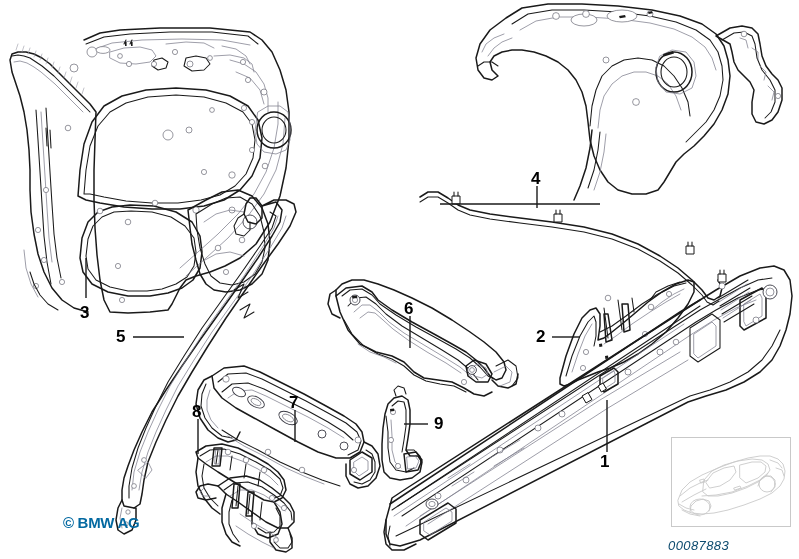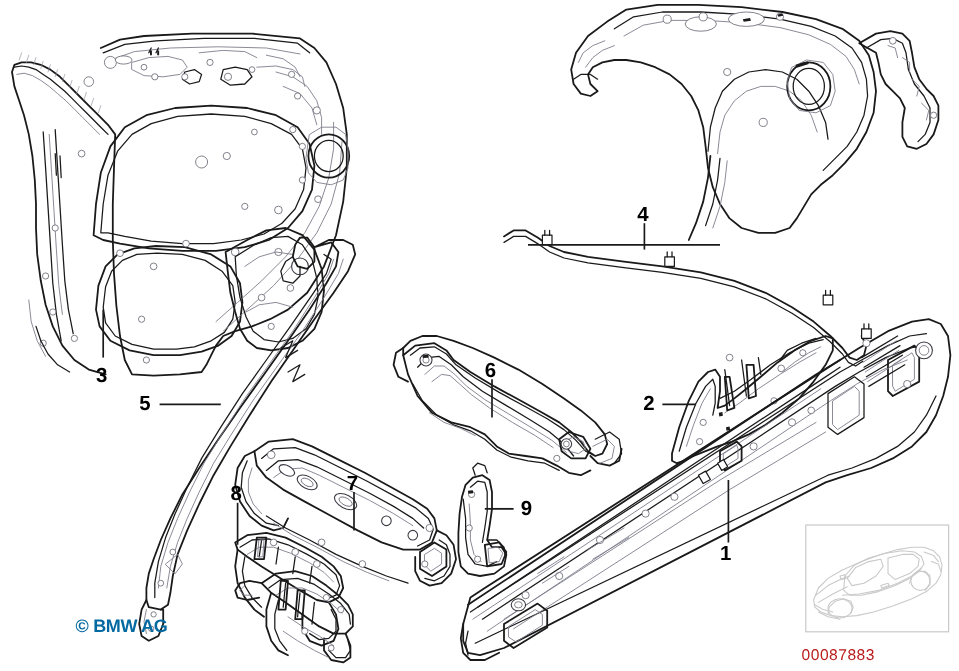--- a/index.html
+++ b/index.html
@@ -44,22 +44,23 @@
     letter-spacing: -0.3px;
     color: #0369a1;
     margin-left: 45px;
   }
   #drawing-number {
     position: absolute;
     left: 668px;
     top: 538px;
     font-family: "Liberation Sans", sans-serif;
     font-size: 13px;
-    color: #b91c1c;
+    color: #0c4a6e;
     letter-spacing: 0.4px;
+    font-style: italic;
   }
   #vehicle-thumb-box {
     position: absolute;
     left: 671px;
     top: 437px;
     width: 120px;
     height: 90px;
     border: 1px solid #c9c9c9;
     box-sizing: border-box;
     background: #ffffff;

